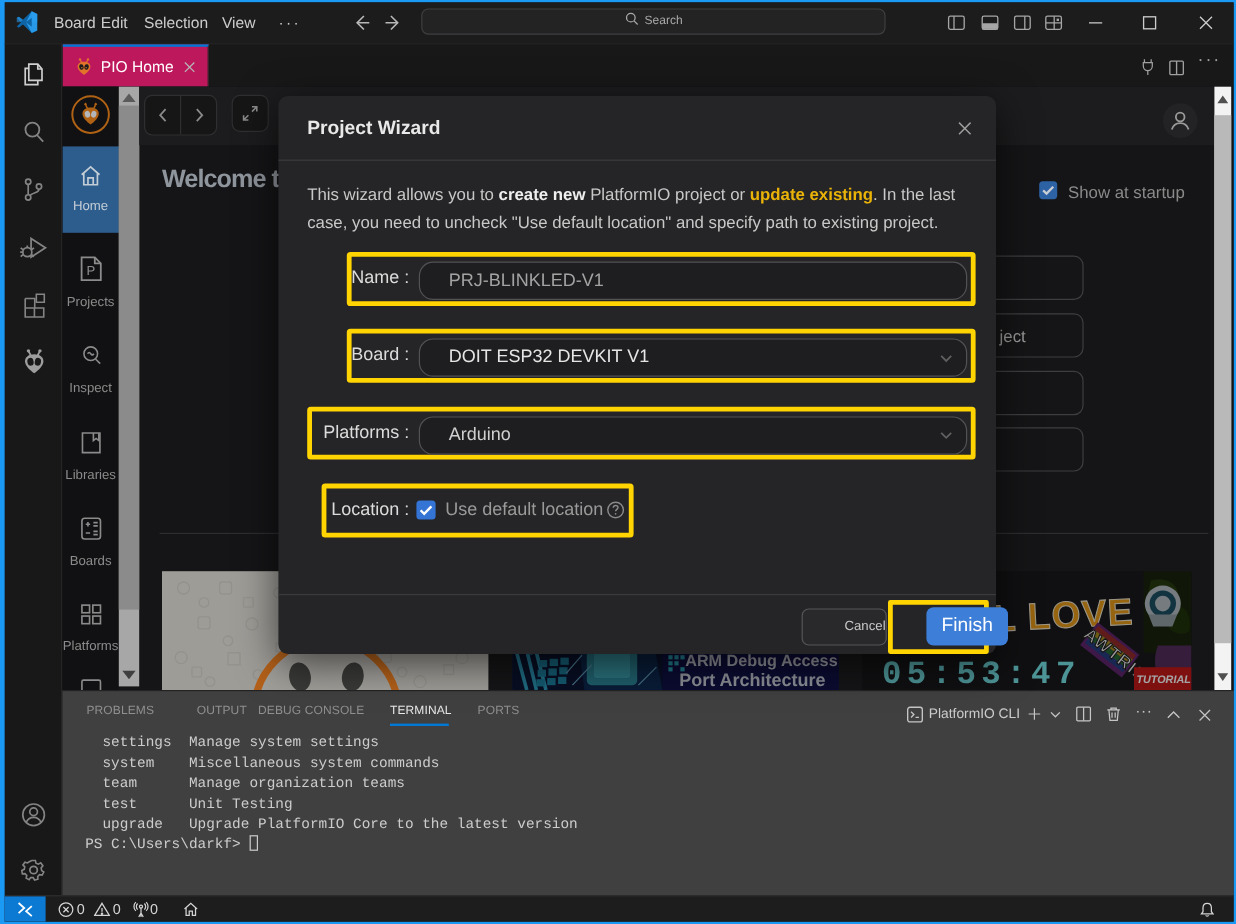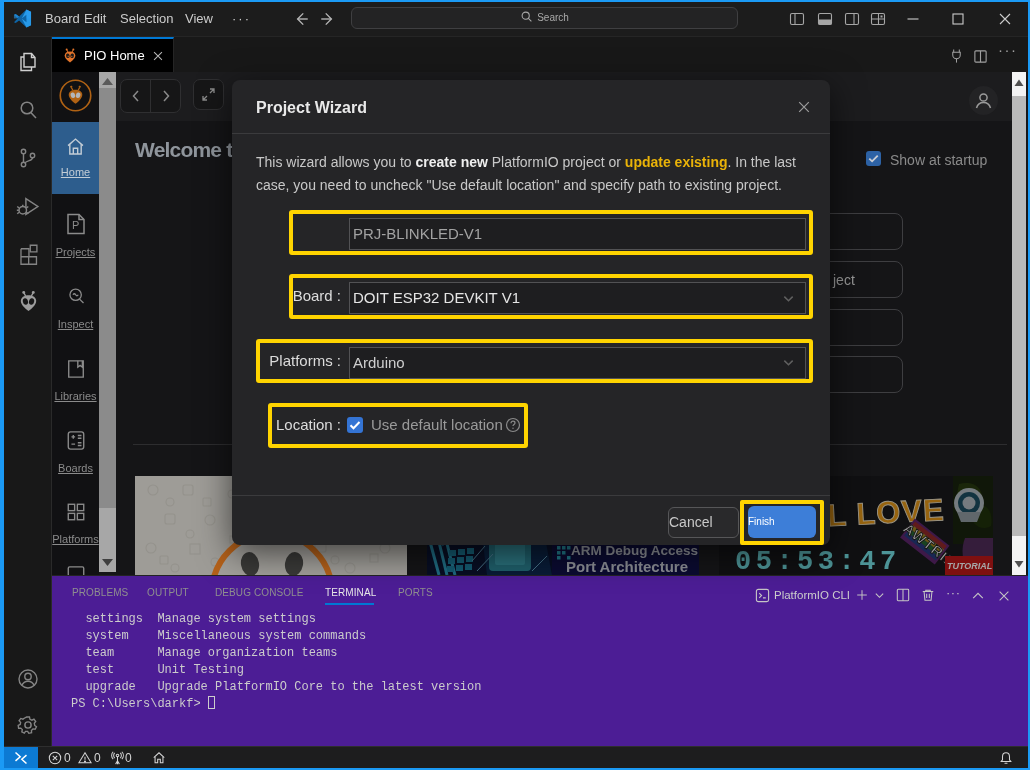--- a/index.html
+++ b/index.html
@@ -6,37 +6,37 @@
   html,body { width:1030px; height:770px; overflow:hidden; background:#1b9af5; }
   body { font-family:"Liberation Sans", sans-serif; position:relative; }
   .abs { position:absolute; }
   
   #win { position:absolute; left:4px; top:2px; width:1024px; height:766px; background:#181818; }
   
   #titlebar { position:absolute; left:0; top:0; width:1024px; height:34px; background:#1c1c1c; color:#cccccc; font-size:13px; }
   .menuitem { position:absolute; top:0; height:34px; line-height:34px; }
   
   #tabbar { position:absolute; left:48px; top:34px; width:976px; height:36px; background:#181818; border-top:1px solid #252525;}
-  #tab1 { position:absolute; left:0; top:0; width:122px; height:36px; background:#000000; border-top:2px solid #0078d4; border-right:1px solid #252525; }
+  #tab1 { position:absolute; left:0; top:0; width:122px; height:36px; background:#be185d; border-top:2px solid #0078d4; border-right:1px solid #252525; }
   
   #actbar { position:absolute; left:0; top:34px; width:48px; height:710px; background:#181818; border-right:1px solid #2a2a2a; border-top:1px solid #252525;}
   
   #webview { position:absolute; left:48px; top:70px; width:976px; height:503px; background:#151517; overflow:hidden; }
   #pionav { position:absolute; left:0; top:0; width:47px; height:503px; background:#111113; }
   #navsb { position:absolute; left:47px; top:0; width:17px; height:500px; background:#a7a7a7; }
   #toolstrip { position:absolute; left:64px; top:0; width:896px; height:49px; background:#1c1c1e; }
   #rightsb { position:absolute; left:960px; top:0; width:14px; height:503px; background:#f3f3f3; }
-  .pitem { position:absolute; left:0; width:47px; text-align:center; color:#8b8b8b; font-size:11px;text-decoration:underline; }
+  .pitem { position:absolute; left:0; width:47px; text-align:center; color:#8b8b8b; font-size:11px; }
   
   #modal { position:absolute; left:228px; top:78px; width:598px; height:465px; background:#252527; border-radius:8px; box-shadow:0 8px 34px rgba(0,0,0,0.6); }
   .ylw { position:absolute; border:4px solid #ffd400; border-radius:3px; }
   .flabel { position:absolute; color:#dcdcdc; font-size:15px; text-align:right; }
-  .finput { position:absolute; height:32px; background:#1e1e20; border:1px solid #525254; border-radius:0; font-size:15px; line-height:30px; padding-left:3px; }
-  
-  #panel { position:absolute; left:48px; top:573px; width:976px; height:171px; background:#4c1d95; border-top:1px solid #232324; }
+  .finput { position:absolute; height:32px; background:#1e1e20; border:1px solid #525254; border-radius:12px; font-size:15px; line-height:30px; padding-left:24px; }
+  
+  #panel { position:absolute; left:48px; top:573px; width:976px; height:171px; background:#404040; border-top:1px solid #232324; }
   .ptab { position:absolute; top:11px; font-size:10px; color:#8f8f8f; letter-spacing:0.1px; }
   #term { position:absolute; left:19px; top:35px; font-family:"Liberation Mono", monospace; font-size:12px; line-height:17px; color:#cccccc; }
   
   #status { position:absolute; left:0; top:744px; width:1024px; height:22px; background:#1d1d1e; border-top:1px solid #2e2e2e; color:#d4d4d4; font-size:12px; }
 </style>
 </head>
 <body>
 <div id="win">
   <div id="titlebar">
     <svg class="abs" style="left:9px;top:7px" width="19" height="19" viewBox="0 0 100 100">
@@ -375,21 +375,21 @@
           <path d="M6 1.5 L10.5 8 H1.5 Z" fill="#505050"></path>
         </svg>
       <div class="abs" style="left:0;top:24px;width:14px;height:440px;background:#b9b9b9"></div>
       <svg class="abs" style="left:1px;top:487px" width="12" height="10" viewBox="0 0 12 10">
           <path d="M6 8.5 L10.5 2 H1.5 Z" fill="#505050"></path>
         </svg>
     </div>
   </div>
   <div id="panel">
     <span class="ptab" style="left:20px">PROBLEMS</span>
-    <span class="ptab" style="left:95px">OUTPUT</span>
+    <span class="ptab" style="left:112px">OUTPUT</span>
     <span class="ptab" style="left:163px">DEBUG CONSOLE</span>
     <span class="ptab" style="left:273px;color:#e7e7e7">TERMINAL</span>
     <span class="ptab" style="left:346px">PORTS</span>
     <div class="abs" style="left:273px;top:27px;width:49px;height:2px;background:#0078d4"></div>
     <svg class="abs" style="left:703px;top:12px" width="15" height="15" viewBox="0 0 16 16" fill="none" stroke="#c5c5c5" stroke-width="1.2">
         <rect x="1.5" y="1.5" width="13" height="13" rx="2"></rect>
         <path d="M4.5 5.5 L7 8 L4.5 10.5 M8.5 10.5 H11.5"></path>
       </svg>
     <span class="abs" style="left:722px;top:13px;color:#cccccc;font-size:11.5px">PlatformIO CLI</span>
     <svg class="abs" style="left:803px;top:12px" width="14" height="14" viewBox="0 0 16 16" stroke="#c5c5c5" stroke-width="1.1" fill="none">
@@ -420,20 +420,21 @@
 PS C:\Users\darkf&gt; <span style="display:inline-block;width:7px;height:13px;border:1px solid #cccccc;vertical-align:-2px"></span></pre>
   </div>
   <div id="modal">
     <div class="abs" style="left:24px;top:19px;color:#e9e9e9;font-size:16px;font-weight:bold">Project Wizard</div>
     <svg class="abs" style="left:565px;top:20px" width="14" height="14" viewBox="0 0 16 16" fill="none" stroke="#9c9c9c" stroke-width="1.4">
         <path d="M2.5 2.5 L13.5 13.5 M13.5 2.5 L2.5 13.5"></path>
       </svg>
     <div class="abs" style="left:0;top:53px;width:598px;height:1px;background:#3b3b3d"></div>
     <div class="abs" style="left:24px;top:71px;width:556px;color:#c8c8c8;font-size:14px;line-height:23px">This wizard allows you to <b style="color:#efefef">create new</b> PlatformIO project or <b style="color:#eab308">update existing</b>. In the last case, you need to uncheck "Use default location" and specify path to existing project.</div>
     <div class="ylw" style="left:57px;top:129.5px;width:524px;height:45px"></div>
+    <div class="flabel" style="left:0;top:124px;width:109px;height:56px;line-height:56px">Name :</div>
     <div class="finput" style="left:117px;top:137.5px;width:457px;color:#a3a3a3">PRJ-BLINKLED-V1</div>
     <div class="ylw" style="left:57px;top:194px;width:524px;height:44.5px"></div>
     <div class="flabel" style="left:0;top:188px;width:109px;height:56px;line-height:56px">Board :</div>
     <div class="finput" style="left:117px;top:202px;width:457px;color:#e5e5e5">DOIT ESP32 DEVKIT V1</div>
     <svg class="abs" style="left:550px;top:212px" width="13" height="13" viewBox="0 0 14 14" fill="none" stroke="#606060" stroke-width="1.6">
         <path d="M2.5 5 L7 9.5 L11.5 5"></path>
       </svg>
     <div class="ylw" style="left:23.5px;top:258.5px;width:557.5px;height:44.5px"></div>
     <div class="flabel" style="left:0;top:253px;width:109px;height:56px;line-height:56px">Platforms :</div>
     <div class="finput" style="left:117px;top:266.5px;width:457px;color:#cfcfcf">Arduino</div>
@@ -447,23 +448,23 @@
           <path d="M3.5 8.2 L6.5 11.2 L12.5 5"></path>
         </svg>
     </div>
     <div class="abs" style="left:139px;top:336px;color:#9a9a9a;font-size:15px">Use default location</div>
     <svg class="abs" style="left:273px;top:337px" width="16" height="16" viewBox="0 0 16 16" fill="none" stroke="#8a8a8a" stroke-width="1.2">
         <circle cx="8" cy="8" r="6.5"></circle>
         <path d="M6 6.2 C6 4.8 7 4.2 8 4.2 C9.2 4.2 10 5 10 6 C10 7.5 8 7.5 8 9"></path>
         <circle cx="8" cy="11.2" r="0.7" fill="#8a8a8a" stroke="none"></circle>
       </svg>
     <div class="abs" style="left:0;top:414.5px;width:598px;height:1px;background:#3b3b3d"></div>
-    <div class="abs" style="left:436px;top:427px;width:71px;height:31px;background:#29292b;border:1px solid #565658;border-radius:6px;color:#c8c8c8;font-size:14px;text-align:left;line-height:29px">Cancel</div>
+    <div class="abs" style="left:436px;top:427px;width:71px;height:31px;background:#29292b;border:1px solid #565658;border-radius:6px;color:#c8c8c8;font-size:11px;text-align:right;line-height:29px">Cancel</div>
     <div class="ylw" style="left:508px;top:420px;width:84px;height:45px;border-radius:2px"></div>
-    <div class="abs" style="left:516px;top:426px;width:68px;height:32px;background:#3d7ed8;border-radius:6px;color:#ffffff;font-size:10px;text-align:left;line-height:32px">Finish</div>
+    <div class="abs" style="left:540px;top:426px;width:68px;height:32px;background:#3d7ed8;border-radius:6px;color:#ffffff;font-size:16px;text-align:center;line-height:32px">Finish</div>
   </div>
   <div id="status">
     <div class="abs" style="left:0;top:0;width:34px;height:21px;background:#0c7ad3">
       <svg class="abs" style="left:9px;top:3px" width="16" height="16" viewBox="0 0 16 16" fill="none" stroke="#ffffff" stroke-width="1.5">
           <path d="M2.5 2.5 L7.2 6.7 L2.5 10.9"></path>
           <path d="M13.5 5.1 L8.8 9.3 L13.5 13.5"></path>
         </svg>
     </div>
     <svg class="abs" style="left:44px;top:4px" width="14" height="14" viewBox="0 0 16 16" fill="none" stroke="#d4d4d4" stroke-width="1.2">
         <circle cx="8" cy="8" r="6.5"></circle>

